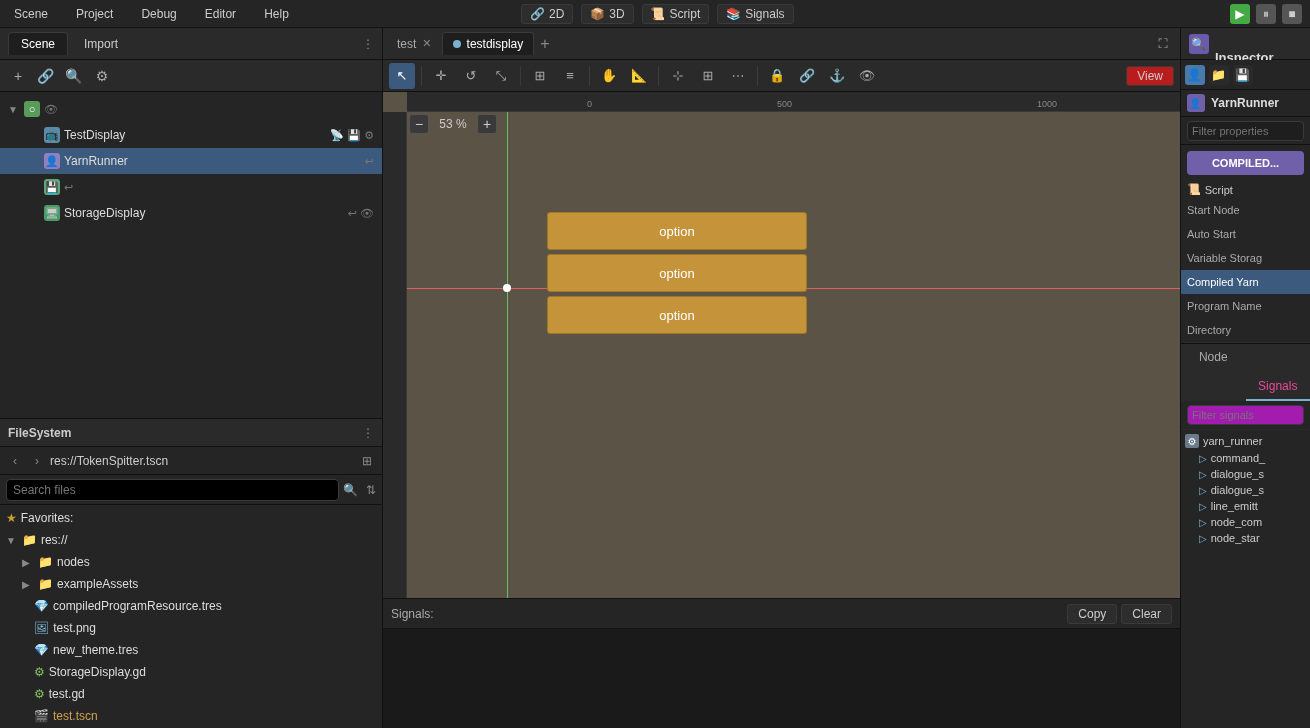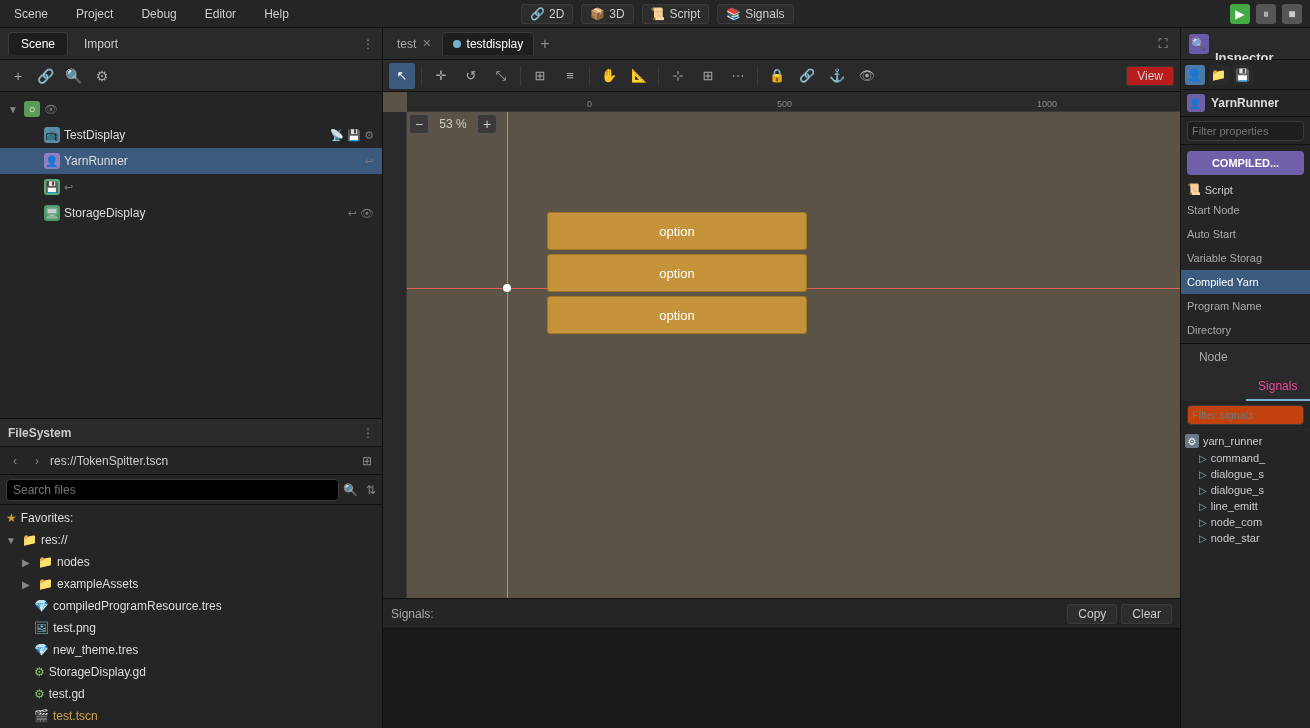--- a/index.html
+++ b/index.html
@@ -546,21 +546,21 @@
 
     .signals-section {
       flex: 1;
       overflow-y: auto;
     }
     .signals-filter {
       padding: 4px 6px;
       border-bottom: 1px solid #2a2a2a;
     }
     .signals-filter-input {
-      background: #c2410c;
+      background: #a21caf;
       border: 1px solid #3a3a3a;
       border-radius: 4px;
       color: #ccc;
       font-size: 11px;
       padding: 1px 4px;
       outline: none;
       width: 100%;
       height: 20px;
     }
     .signal-group {

